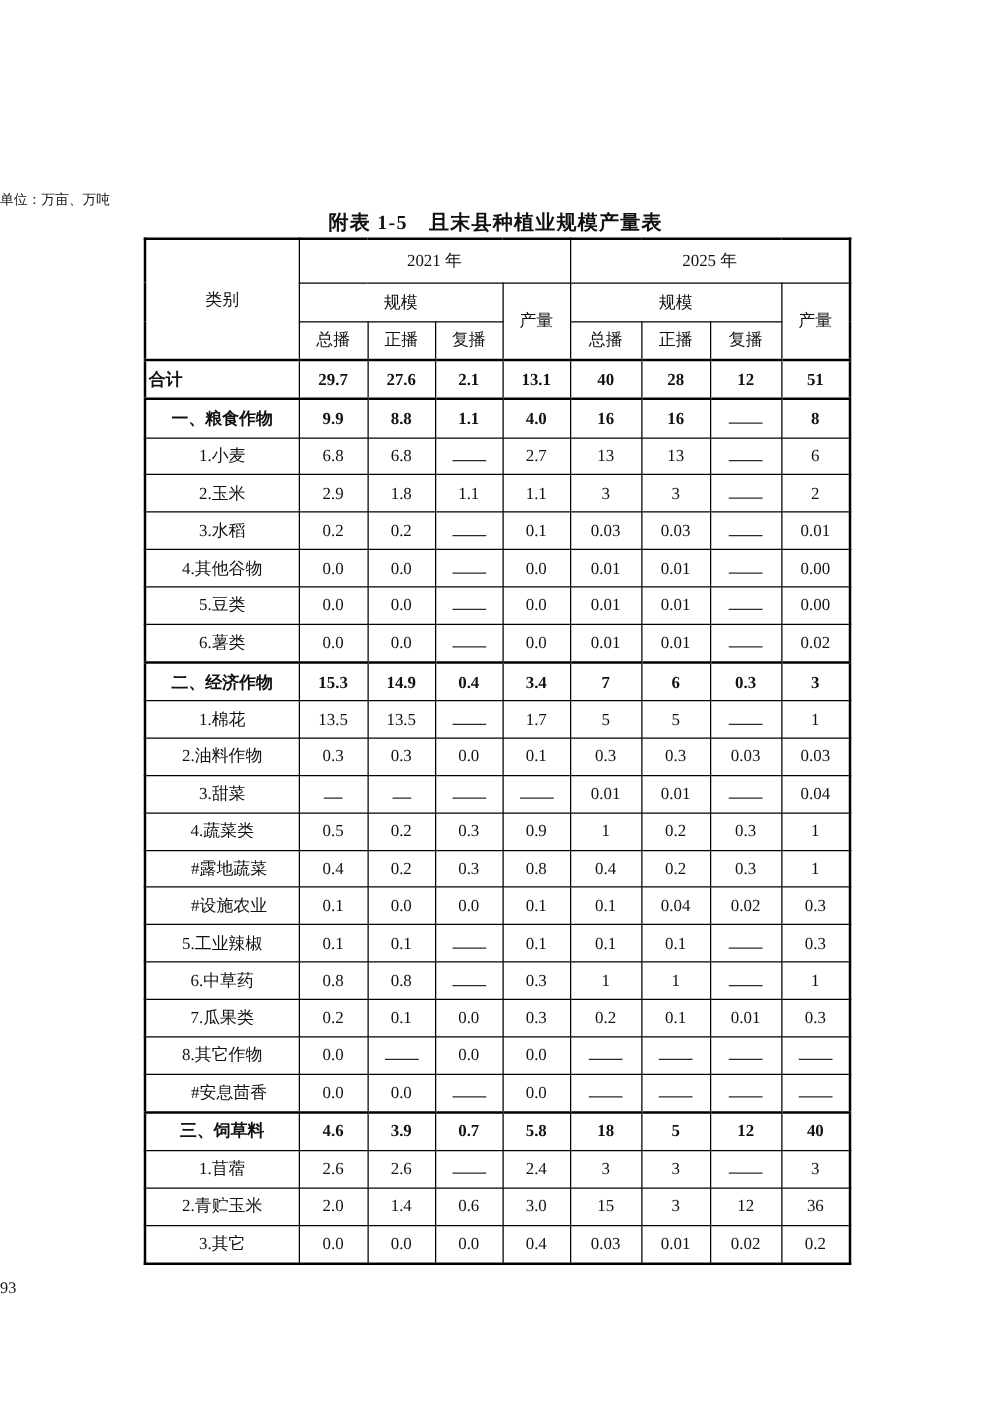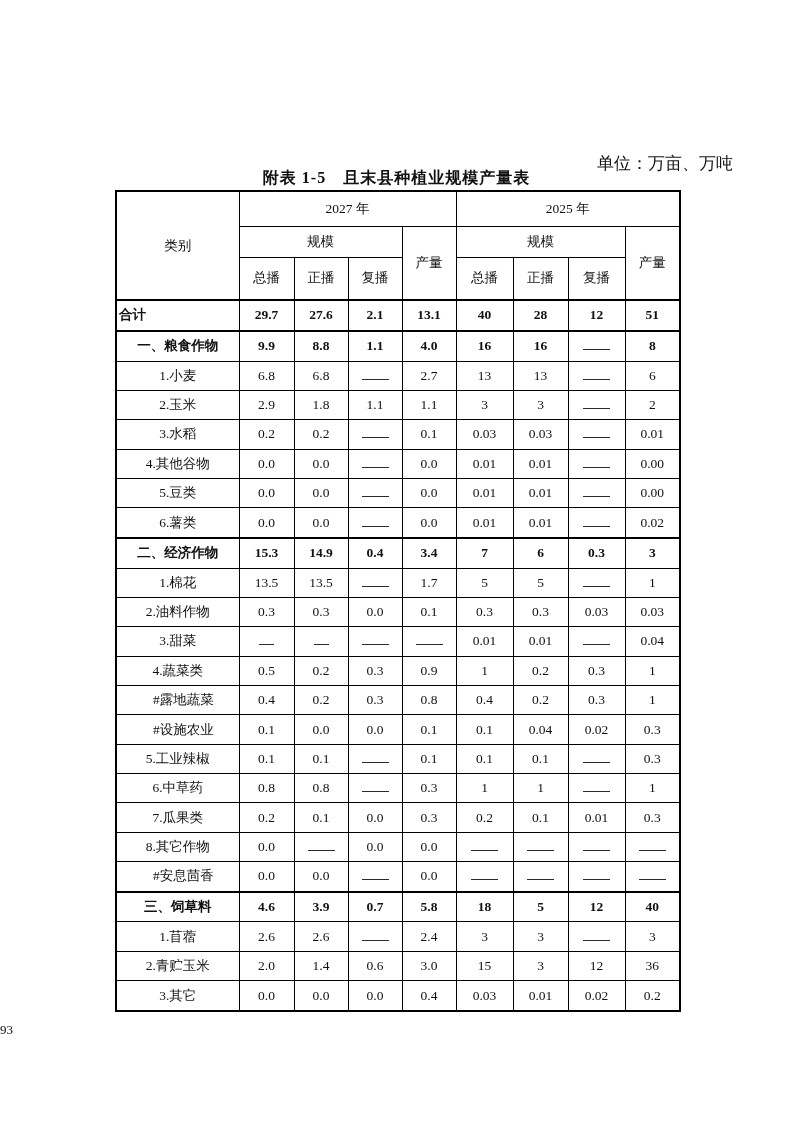--- a/index.html
+++ b/index.html
@@ -6,36 +6,36 @@
   body{
     width:793px;height:1122px;background:#ffffff;position:relative;
     font-family:"Liberation Serif","DejaVu Serif",serif;color:#111;
   }
   .doc-title{
     position:absolute;top:124px;left:0;width:793px;
     text-align:center;font-size:16px;font-weight:bold;letter-spacing:1px;margin-top:44px;
   }
   .unit-note{
     position:absolute;top:152px;left:0;width:733px;
-    text-align:right;font-size:17px;
+    font-size:11px;
   }
   table.crops{
     position:absolute;left:115px;top:190px;width:566px;height:822px;
     border-collapse:collapse;table-layout:fixed;
     border:2px solid #000;
   }
   table.crops th, table.crops td{
     border:1px solid #000;
     font-size:13.5px;font-weight:normal;
     text-align:center;vertical-align:middle;
     padding:0 2px;overflow:hidden;white-space:nowrap;
   }
   thead tr.h1{height:35px;}
   thead tr.h2{height:31px;}
-  thead tr.h3{height:43px;}
+  thead tr.h3{height:31px;}
   th.cat{font-weight:bold;font-size:14px;}
   thead tr.h3 th{border-bottom:2px solid #000;}
   th.rowspan-bottom{border-bottom:2px solid #000;margin-left:20px;}
   tr.total td{font-weight:bold;border-top:2px solid #000;border-bottom:2px solid #000;}
   tr.section td{font-weight:bold;border-top:2px solid #000;}
   td.label{text-align:left;padding-left:5px;}
   tr.total td.label{text-align:left;padding-left:2px;}
   td.label.subitem{padding-left:13px;}
   .dash{display:inline-block;width:27px;height:11px;border-bottom:1.2px solid #2a2a2a;}
   .dash.short{width:15px;}
@@ -58,21 +58,21 @@
       <col style="width:54px">
       <col style="width:54px">
     <col style="width:57px">
       <col style="width:55px">
       <col style="width:57px">
       <col style="width:55px">
   </colgroup>
   <thead>
     <tr class="h1">
       <th class="cat" rowspan="3">类别</th>
-      <th colspan="4">2027 年</th>
+      <th colspan="4">2021 年</th>
       <th colspan="4">2025 年</th>
     </tr>
     <tr class="h2">
       <th colspan="3">规模</th>
       <th rowspan="2" class="rowspan-bottom">产量</th>
       <th colspan="3">规模</th>
       <th rowspan="2" class="rowspan-bottom">产量</th>
     </tr>
     <tr class="h3">
       <th>总播</th>

